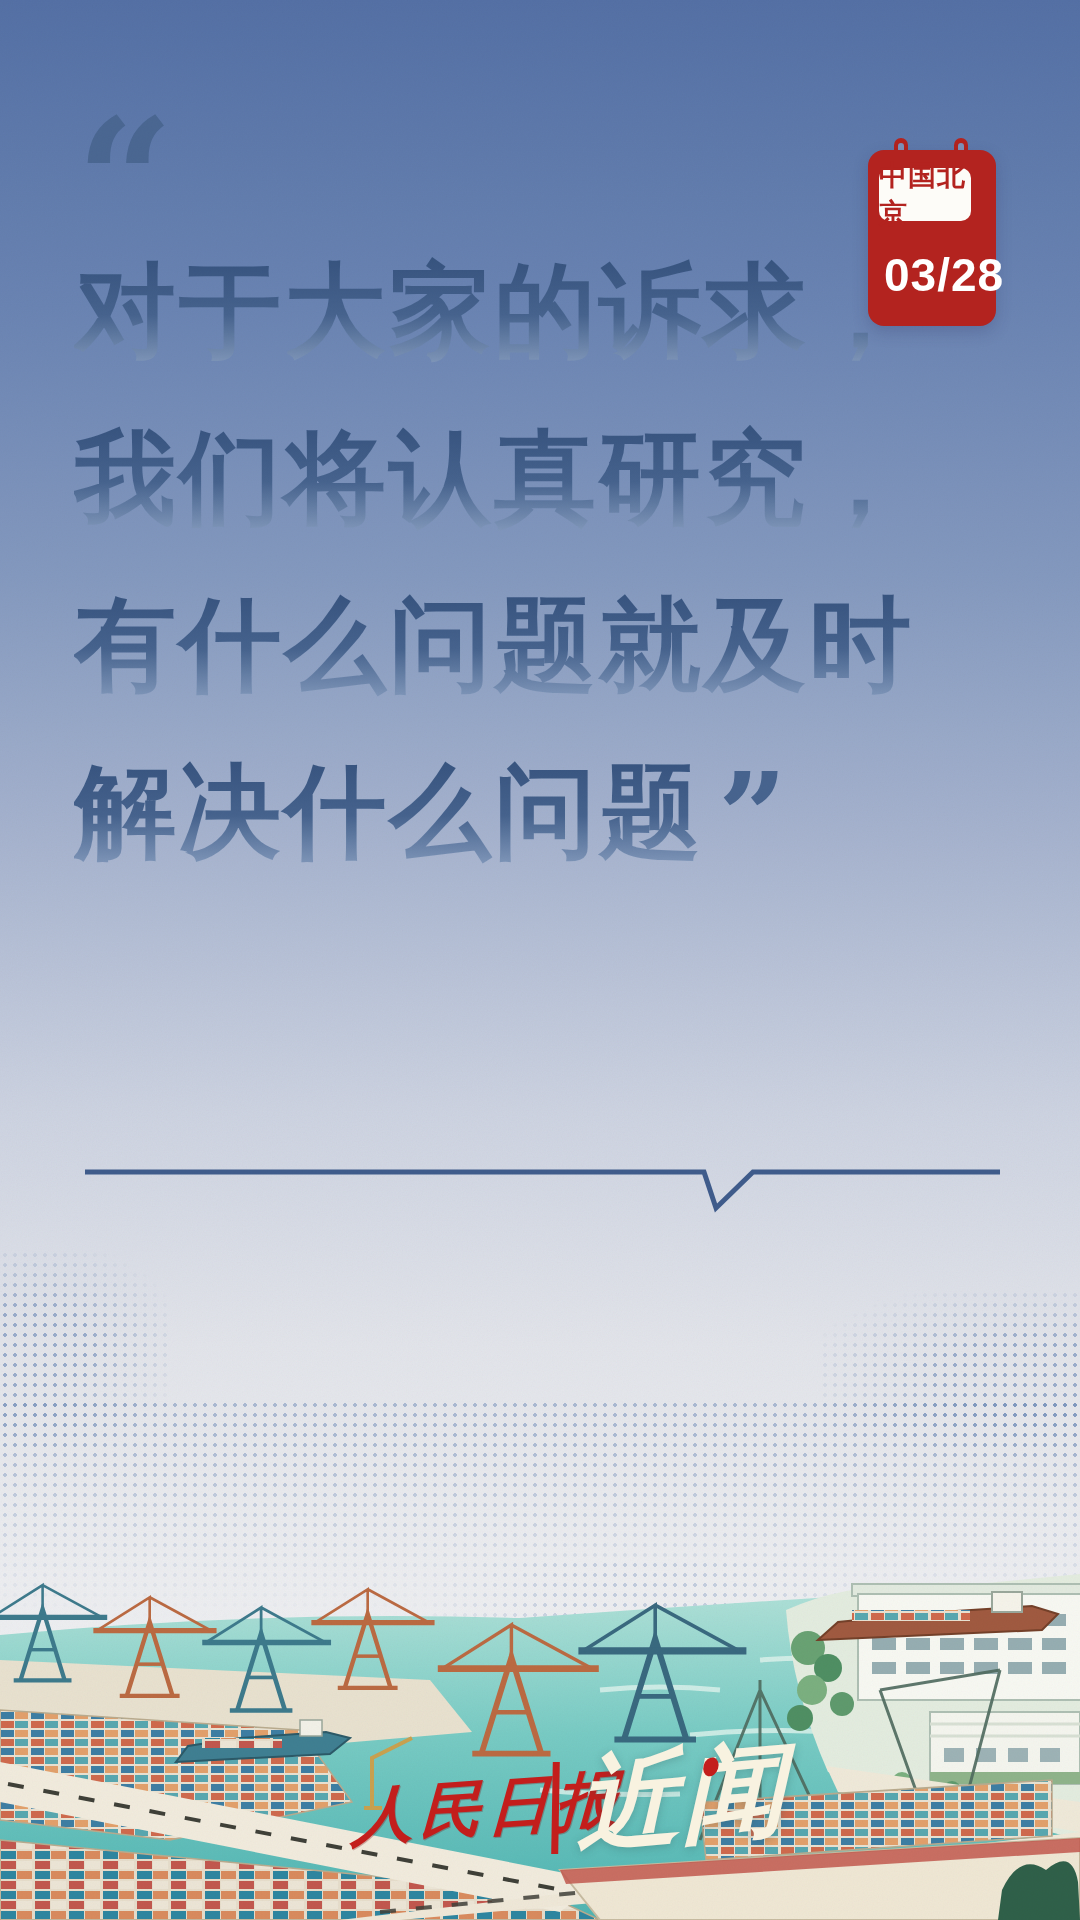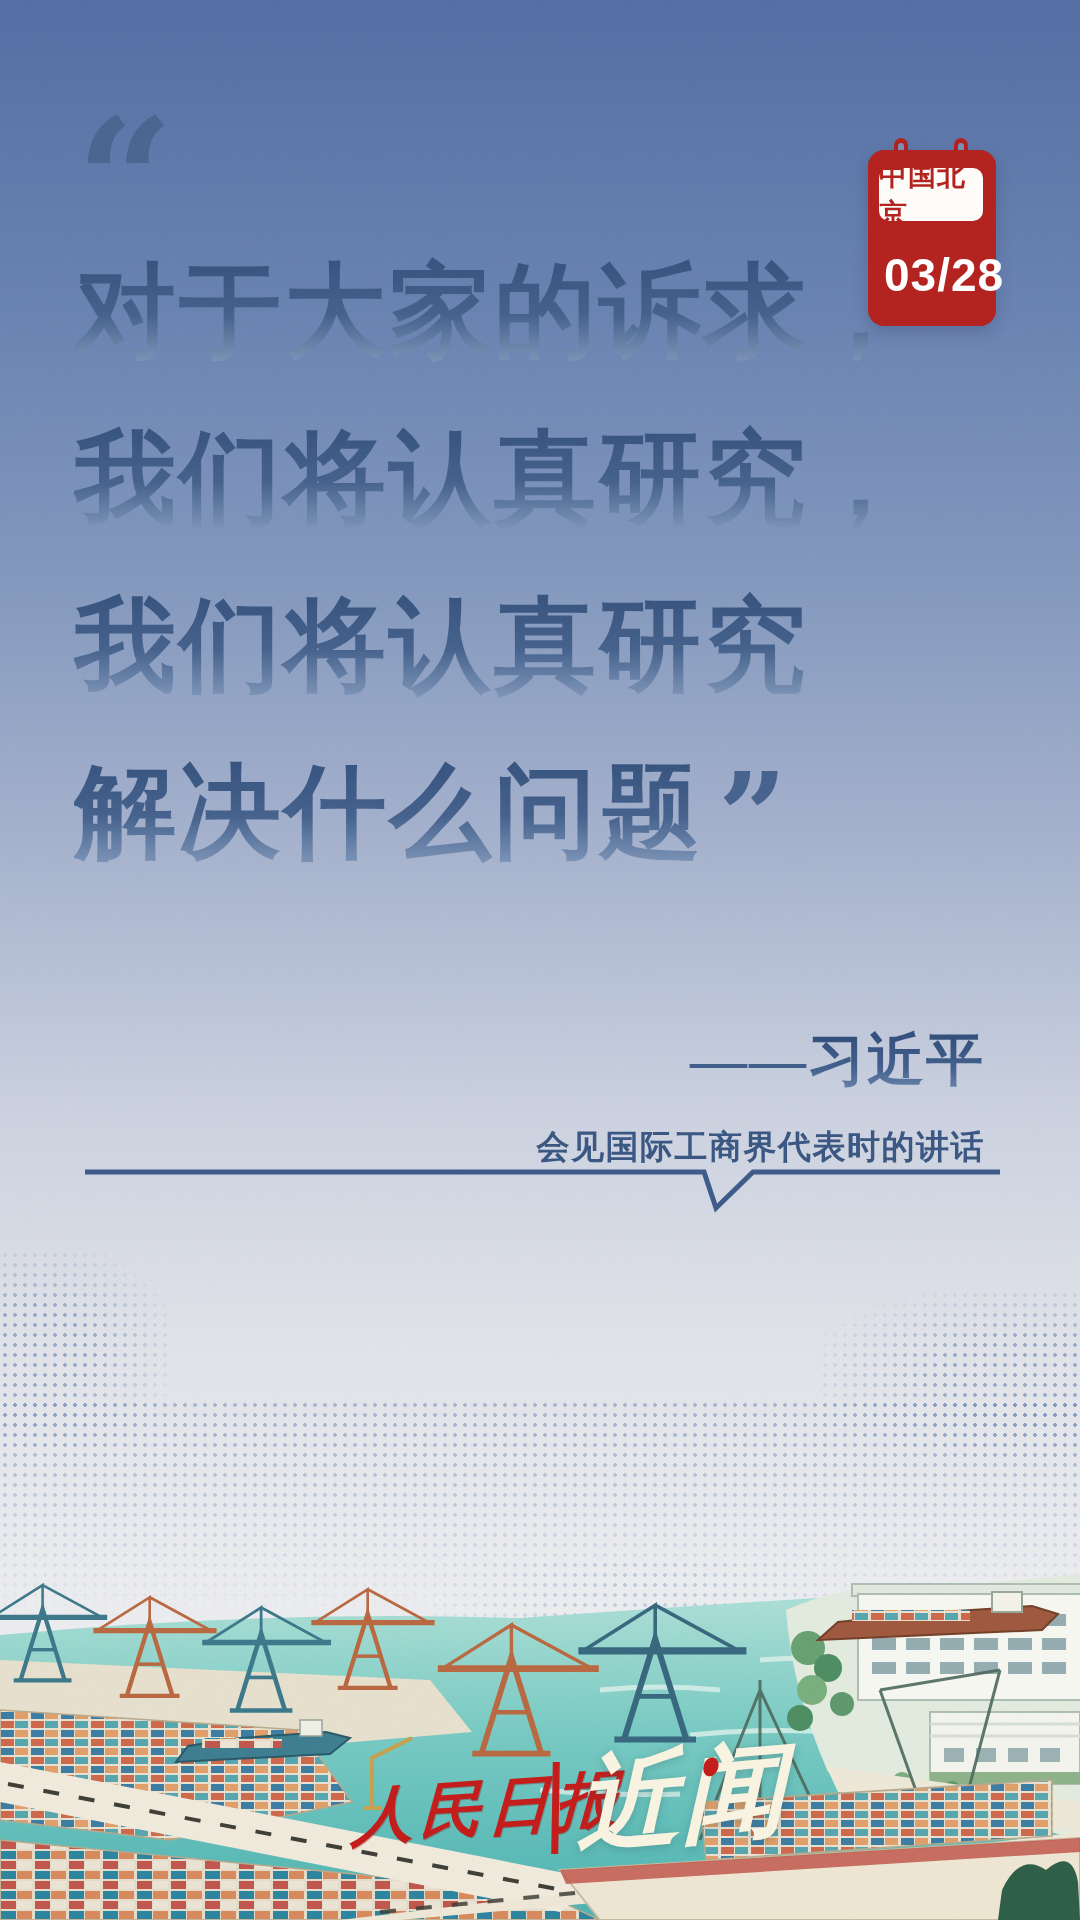--- a/index.html
+++ b/index.html
@@ -52,21 +52,21 @@
     position:relative;top:4px;margin-left:14px;letter-spacing:-6px;font-weight:700;
   }
 
   
   .badge{position:absolute;left:868px;top:138px;width:128px;height:190px;}
   .pin{position:absolute;top:0;width:14px;height:36px;border-radius:7px;background:#b3231f;z-index:1;}
   .pin::after{content:"";position:absolute;left:4px;top:5px;width:6px;height:14px;border-radius:3px;background:#7d92bb;}
   .pin-l{left:26px}.pin-r{left:86px}
   .badge-body{position:absolute;left:0;top:12px;width:128px;height:176px;background:#b3231f;border-radius:16px;
     box-shadow:0 6px 16px rgba(40,40,90,.22);z-index:2;}
-  .badge-label{position:absolute;left:11px;top:18px;width:104px;height:53px;background:#fdfcf8;border-radius:10px;
+  .badge-label{position:absolute;left:11px;top:18px;width:92px;height:53px;background:#fdfcf8;border-radius:10px;
     display:flex;align-items:center;justify-content:flex-start;}
   .badge-label span{font-family:"Liberation Serif","DejaVu Serif",serif;font-weight:700;font-size:28px;color:#b3231f;letter-spacing:1px;}
   .badge-date{position:absolute;left:16px;right:0;top:98px;text-align:center;
     font-family:"Liberation Sans","DejaVu Sans",sans-serif;font-weight:700;font-size:46px;color:#ffffff;letter-spacing:1px;}
 
   
   .attrib{position:absolute;right:95px;top:1022px;text-align:right;}
   .attrib-author{
     font-family:"Liberation Serif","DejaVu Serif",serif;font-weight:700;font-size:57px;letter-spacing:2px;
     background:linear-gradient(180deg,#34517e 20%,#44618e 60%,#7e95b9 100%);
@@ -245,42 +245,38 @@
     </g>
 
     <path d="M1002,350 q18,-38 44,-20 q26,-22 32,12 L1080,380 L998,380 Z" fill="#2f6049"></path>
   </svg>
 
   <div class="qmark-open">“</div>
 
   <div class="quote">
     <span class="qline">对于大家的诉求，</span>
     <span class="qline">我们将认真研究，</span>
-    <span class="qline">我们将认真研究</span>
+    <span class="qline">有什么问题就及时</span>
     <span class="qline-row">
       <span class="qline">解决什么问题</span>
       <span class="qmark-close">”</span>
     </span>
   </div>
 
   <div class="badge">
     <span class="pin pin-l"></span>
     <span class="pin pin-r"></span>
     <div class="badge-body">
       <div class="badge-label">
         <span>中国北京</span>
       </div>
       <div class="badge-date">03/28</div>
     </div>
   </div>
 
-  <div class="attrib">
-    <div class="attrib-author">——习近平</div>
-    <div class="attrib-source">会见国际工商界代表时的讲话</div>
-  </div>
 
   <svg class="divider" viewBox="0 0 1080 70">
     <polyline points="85,14 704,14 716,50 753,14 1000,14" fill="none" stroke="#3f5c8c" stroke-width="5" stroke-linejoin="miter"></polyline>
   </svg>
 
 
   <div class="logo">
     <div class="logo-brand">人民日报</div>
     <div class="logo-bar"></div>
     <div class="logo-col"><span>近闻</span><i></i></div>

